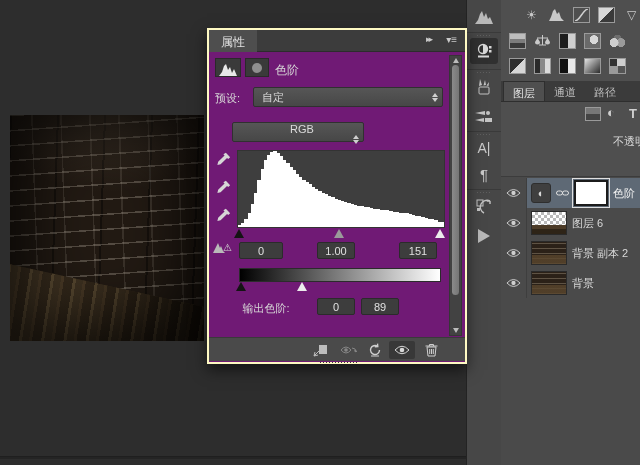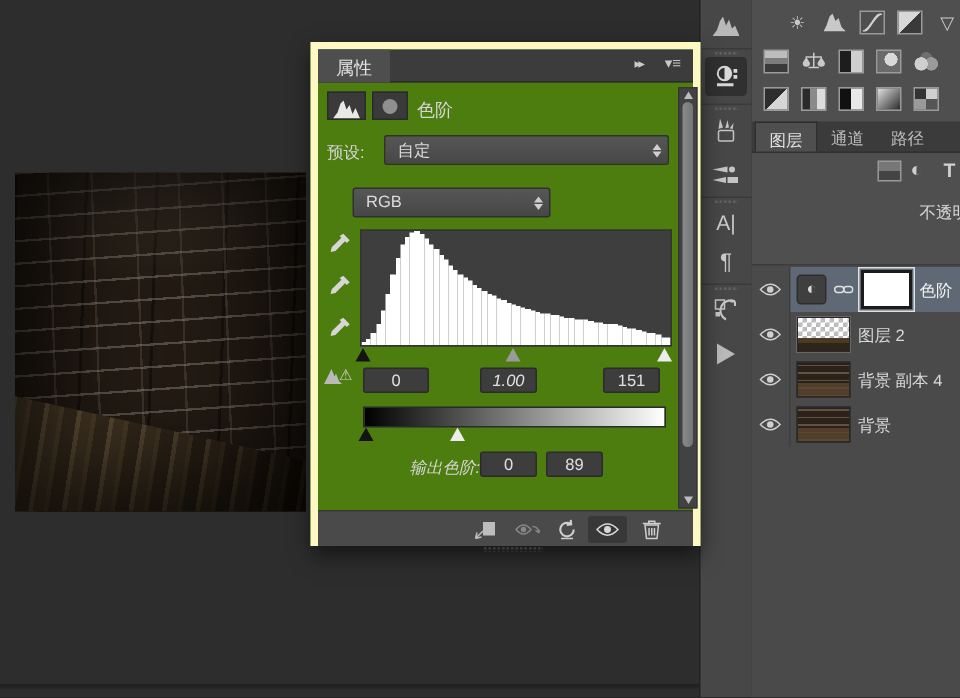--- a/index.html
+++ b/index.html
@@ -81,21 +81,21 @@
 
   
   .dock{left:466px;top:0;width:34px;height:465px;background:#474747;border-left:1px solid #232323;}
   .dock-btn{position:absolute;left:3px;width:28px;height:24px;display:flex;align-items:center;justify-content:center;color:#c9c9c9;font-size:13px;}
   .dock-btn.active{background:#303030;border-radius:3px;height:26px;}
   .dock-sep{position:absolute;left:0;width:34px;border-top:1px solid #3a3a3a;}
   .dock-sep i{display:block;width:16px;height:3px;margin:1px auto 0;
       background-image:radial-gradient(#5f5f5f 40%, transparent 45%);background-size:3px 3px;}
 
   
-  .props{left:207px;top:28px;width:260px;height:336px;background:#4d7c0f;border:5px solid #fef9c3;
+  .props{left:207px;top:28px;width:260px;height:336px;background:#701a75;border:2px solid #fef9c3;
          box-sizing:border-box;box-shadow:0 6px 14px rgba(0,0,0,.55);}
   .props-header{position:absolute;left:0;top:0;width:100%;height:22px;background:#3c3c3c;border-bottom:1px solid #2c2c2c;box-sizing:border-box;}
   .props-tab{position:absolute;left:0;top:0;height:22px;padding:4px 12px 0;background:#4e4e4e;color:#e2e2e2;box-sizing:border-box;font-size:12px;}
   .hdr-ic{position:absolute;top:4px;color:#c9c9c9;}
   .field{background:#3d3d3d;border:1px solid #2b2b2b;border-radius:2px;color:#e0e0e0;
          display:flex;align-items:center;justify-content:center;box-sizing:border-box;}
   .lbl{color:#d6d6d6;}
   .hist-box{left:28px;top:120px;width:208px;height:78px;background:#3e3e3e;border:1px solid #333;box-sizing:border-box;
             display:flex;align-items:flex-end;overflow:hidden;}
   .hbar{flex:1 1 auto;background:#ffffff;}
@@ -205,34 +205,34 @@
 
       <div class="lrow" style="top:31px;">
         <div class="eyecell">
           <svg width="15" height="10" viewBox="0 0 16 10">
               <path d="M1 5 Q8 -2.5 15 5 Q8 12.5 1 5 Z" fill="none" stroke="#cfcfcf"></path>
               <circle cx="8" cy="5" r="2.3" fill="#cfcfcf"></circle>
             </svg>
         </div>
         <div class="content">
           <span class="thumb t-checker"></span>
-          <span class="lname">图层 2</span>
+          <span class="lname">图层 6</span>
         </div>
       </div>
 
       <div class="lrow" style="top:61px;">
         <div class="eyecell">
           <svg width="15" height="10" viewBox="0 0 16 10">
               <path d="M1 5 Q8 -2.5 15 5 Q8 12.5 1 5 Z" fill="none" stroke="#cfcfcf"></path>
               <circle cx="8" cy="5" r="2.3" fill="#cfcfcf"></circle>
             </svg>
         </div>
         <div class="content">
           <span class="thumb t-brick"></span>
-          <span class="lname">背景 副本 4</span>
+          <span class="lname">背景 副本 2</span>
         </div>
       </div>
 
       <div class="lrow" style="top:91px;">
         <div class="eyecell">
           <svg width="15" height="10" viewBox="0 0 16 10">
               <path d="M1 5 Q8 -2.5 15 5 Q8 12.5 1 5 Z" fill="none" stroke="#cfcfcf"></path>
               <circle cx="8" cy="5" r="2.3" fill="#cfcfcf"></circle>
             </svg>
         </div>
@@ -317,21 +317,21 @@
 
     <div class="abs lbl" style="left:6px;top:61px;">预设:</div>
     <div class="mini-select abs" style="left:44px;top:57px;width:190px;height:20px;padding-left:8px;">
       <span>自定</span>
       <span class="updn">
           <i class="u"></i>
           <i class="d"></i>
         </span>
     </div>
 
-    <div class="mini-select abs" style="left:23px;top:92px;width:132px;height:20px;padding-left:8px;">
+    <div class="mini-select abs" style="left:23px;top:92px;width:132px;height:20px;padding-left:8px;flex-direction:column;">
       <span>RGB</span>
       <span class="updn">
           <i class="u"></i>
           <i class="d"></i>
         </span>
     </div>
 
     <div class="abs" style="left:7px;top:122px;">
       <svg width="15" height="15" viewBox="0 0 14 14">
           <path d="M9.2 0.8 l4 4 -1.8 1.8 -1.1-1.1 -6 6 -3 0.7 0.7 -3 6 -6 -1.1-1.1 Z" fill="#d6d6d6"></path>
@@ -421,32 +421,32 @@
 
     <div class="abs" style="left:4px;top:212px;display:flex;align-items:center;color:#cfcfcf;">
       <svg width="12" height="10" viewBox="0 0 12 10">
           <path d="M0 10 L2 6 L4 2 L5 0 L7 5 L8 3 L10 8 L12 10 Z" fill="#b9b9b9"></path>
         </svg>
       <span style="font-size:10px;margin-left:-2px;">⚠</span>
     </div>
     <div class="field abs" style="left:30px;top:212px;width:44px;height:17px;">
       <span>0</span>
     </div>
-    <div class="field abs" style="left:108px;top:212px;width:38px;height:17px;font-style:italic;">
+    <div class="field abs" style="left:108px;top:212px;width:38px;height:17px;">
       <span>1.00</span>
     </div>
     <div class="field abs" style="left:190px;top:212px;width:38px;height:17px;">
       <span>151</span>
     </div>
 
     <div class="abs out-grad"></div>
     <div class="tri up-black" style="left:27px;top:252px;"></div>
     <div class="tri up-white" style="left:88px;top:252px;"></div>
 
-    <div class="abs lbl" style="left:34px;top:271px;width:74px;text-align:right;font-style:italic;">输出色阶:</div>
+    <div class="abs lbl" style="left:20px;top:271px;width:74px;text-align:center;">输出色阶:</div>
     <div class="field abs" style="left:108px;top:268px;width:38px;height:17px;">
       <span>0</span>
     </div>
     <div class="field abs" style="left:152px;top:268px;width:38px;height:17px;">
       <span>89</span>
     </div>
 
     <div class="vscroll">
       <span class="sarr up"></span>
       <span class="vthumb"></span>

